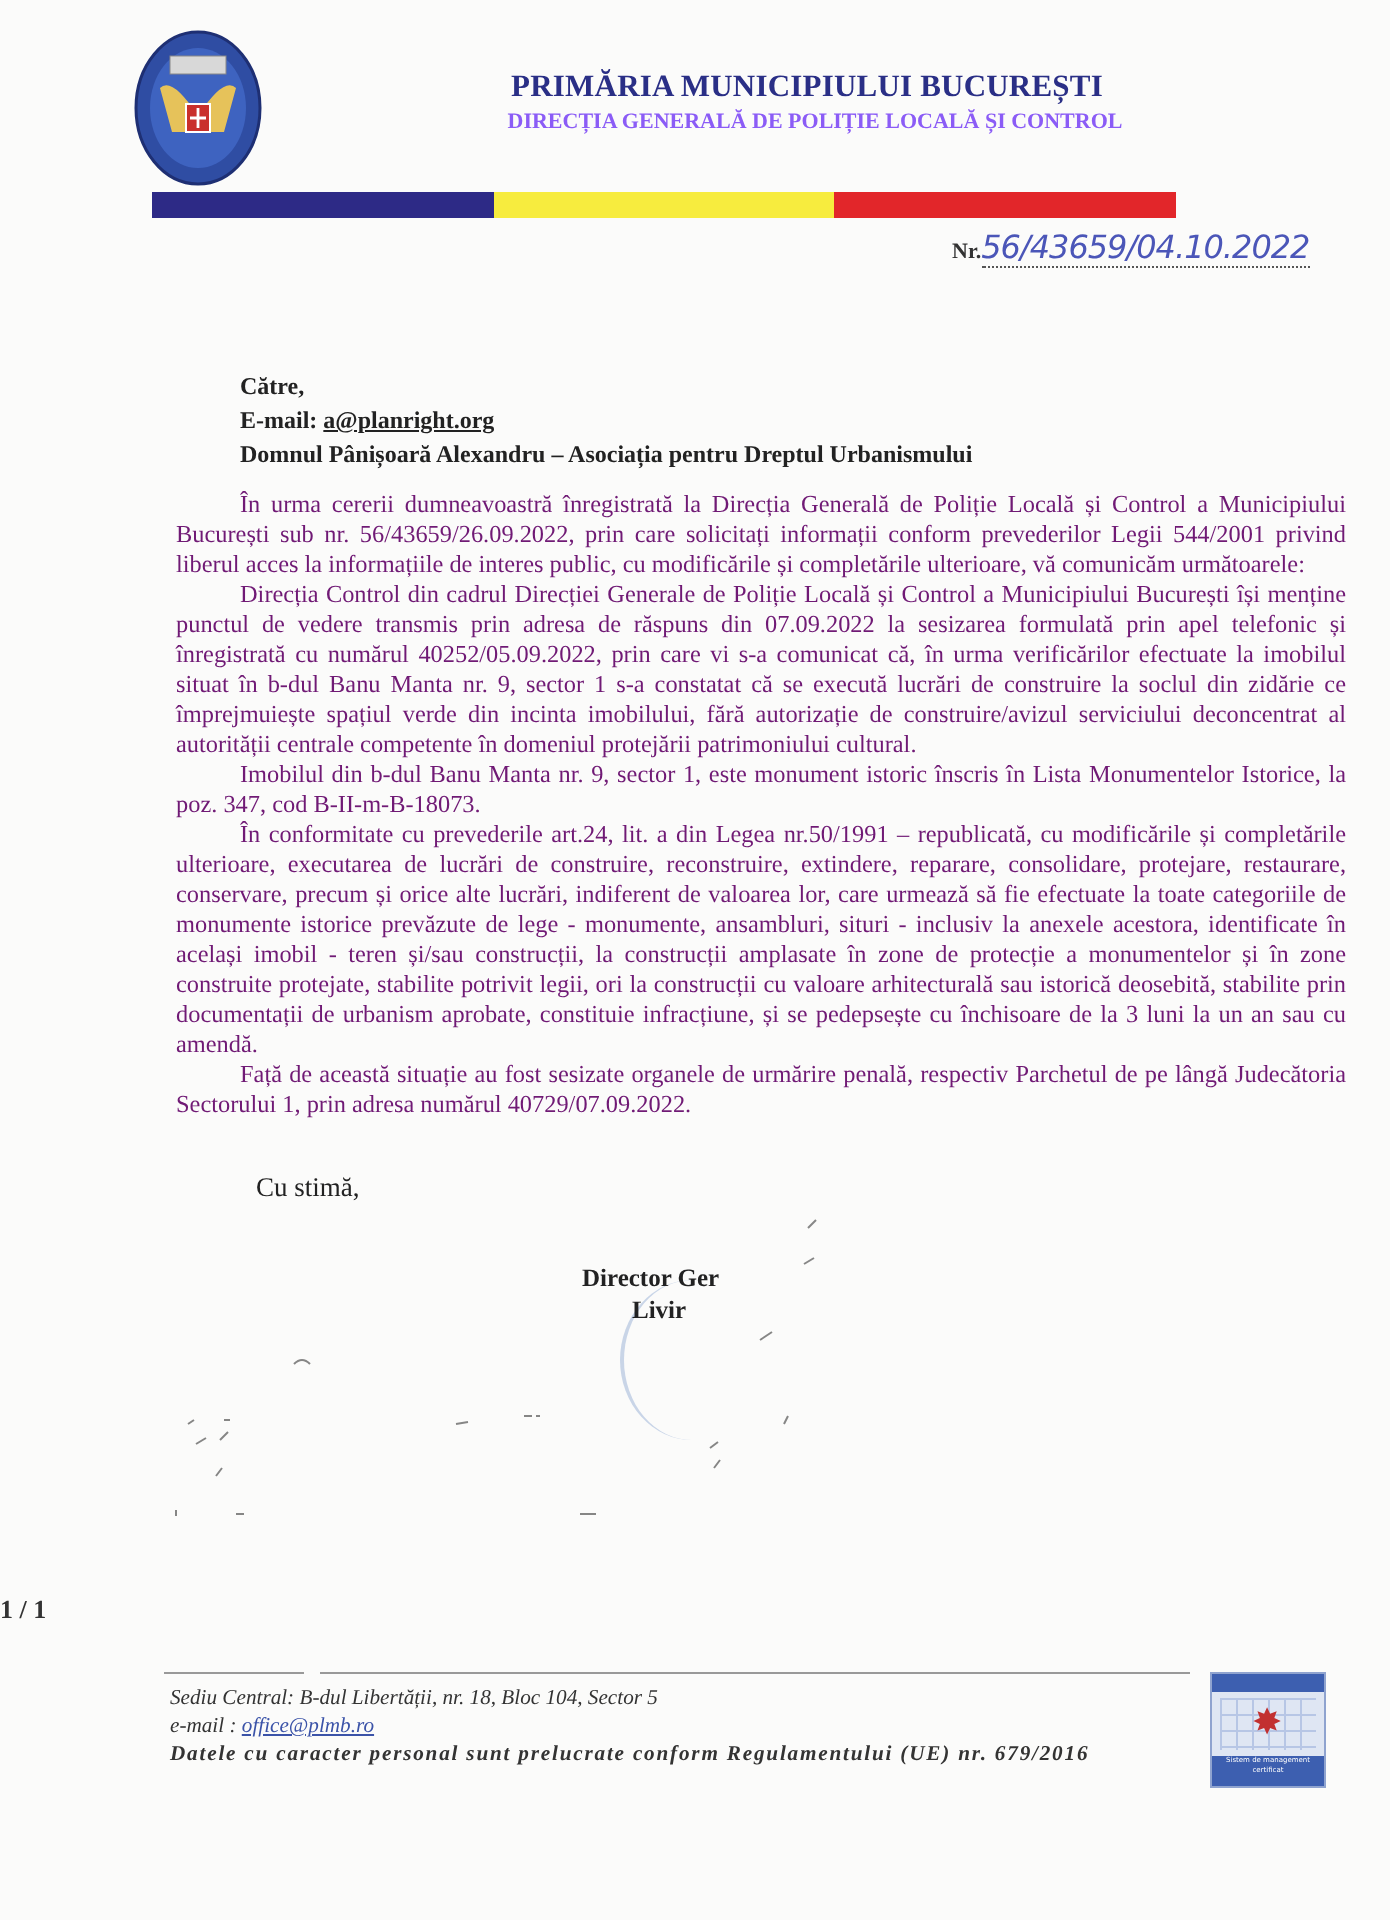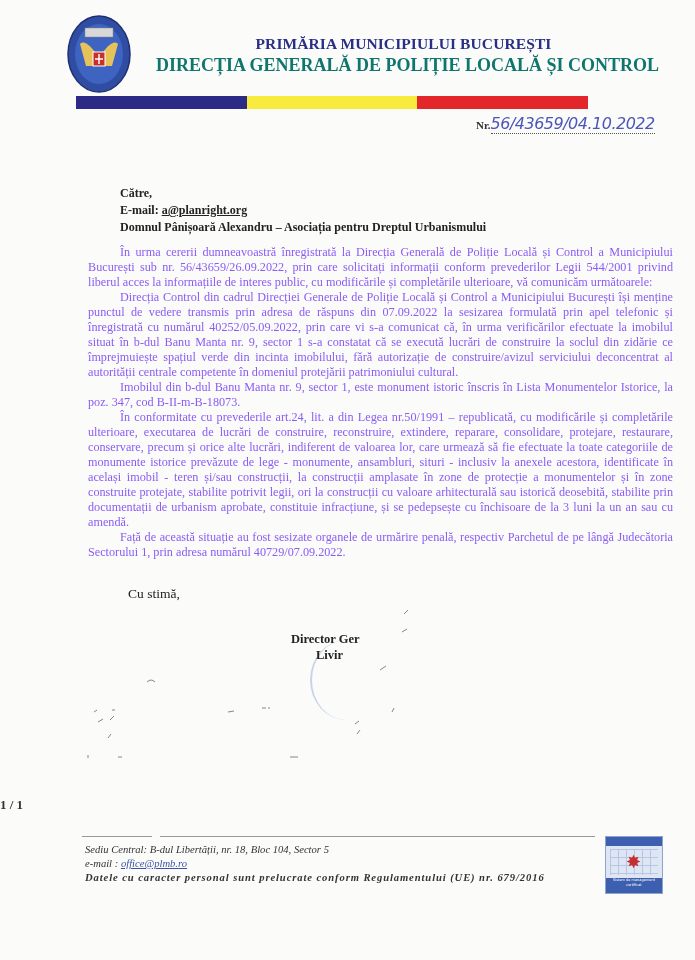--- a/index.html
+++ b/index.html
@@ -4,31 +4,31 @@
 <style>
   html, body { margin:0; padding:0; }
   body { width:695px; height:960px; background:#f4f4f2; position:relative; overflow:hidden;
          font-family:"Liberation Serif", "DejaVu Serif", serif; color:#1f1f1f; }
   .page { position:absolute; left:0; top:0; width:695px; height:960px; background:#fbfbfa;padding-left:40px; }
   .logo { position:absolute; left:66px; top:14px; width:66px; height:80px; }
   .hdr-title1 { position:absolute; left:0; width:695px; top:35px; padding-left:150px; box-sizing:border-box;
                 text-align:center; font-weight:bold; font-size:15.5px; color:#2a2f86; letter-spacing:0.1px; }
   .hdr-title1 span { display:inline-block; margin-left:-38px; }
   .hdr-title2 { position:absolute; left:0; width:695px; top:55px; padding-left:150px; box-sizing:border-box;
-                text-align:center; font-weight:bold; font-size:18px; color:#0f766e; }
+                text-align:center; font-weight:bold; font-size:11px; color:#8b5cf6; }
   .hdr-title2 span { display:inline-block; margin-left:-30px; }
   .tricolor { position:absolute; left:76px; top:96px; width:512px; height:13px; display:flex; }
   .tricolor div { flex:1; }
   .nr { position:absolute; left:476px; top:114px; font-size:11px; font-weight:bold; color:#333;text-align:center; }
   .nr .hand { font-family:"DejaVu Sans", sans-serif; font-style:italic; font-weight:normal; font-size:16px;
               color:#4b56b8; letter-spacing:-0.5px; border-bottom:1px dotted #555; }
   .addr { position:absolute; left:120px; top:185px; font-weight:bold; font-size:12px; line-height:17px; color:#222; }
   .addr a { color:#222; text-decoration:underline; }
   .body { position:absolute; left:88px; top:245px; width:585px; font-size:12.2px; line-height:15px;
-          text-align:justify; color:#8b5cf6; }
+          text-align:justify; color:#701a75; }
   .body p { margin:0; text-indent:32px; }
   .closing { position:absolute; left:128px; top:586px; font-size:13.5px; color:#222; }
   .sig-title { position:absolute; left:291px; top:632px; font-weight:bold; font-size:12.5px; color:#222; }
   .sig-name { position:absolute; left:316px; top:648px; font-weight:bold; font-size:12.5px; color:#222;text-align:center; }
   .stamp { position:absolute; left:310px; top:640px; width:70px; height:80px; border-left:2px solid #a8bcdc;
            border-radius:50% 0 0 50%; opacity:0.6; }
   .specks { position:absolute; left:0; top:0; }
   .pagenum { position:absolute; left:0; width:695px; top:797px; text-align:left; font-weight:bold; font-size:13px; color:#333; }
   .rule1 { position:absolute; left:82px; top:836px; width:70px; height:1px; background:#999; }
   .rule2 { position:absolute; left:160px; top:836px; width:435px; height:1px; background:#999; }

